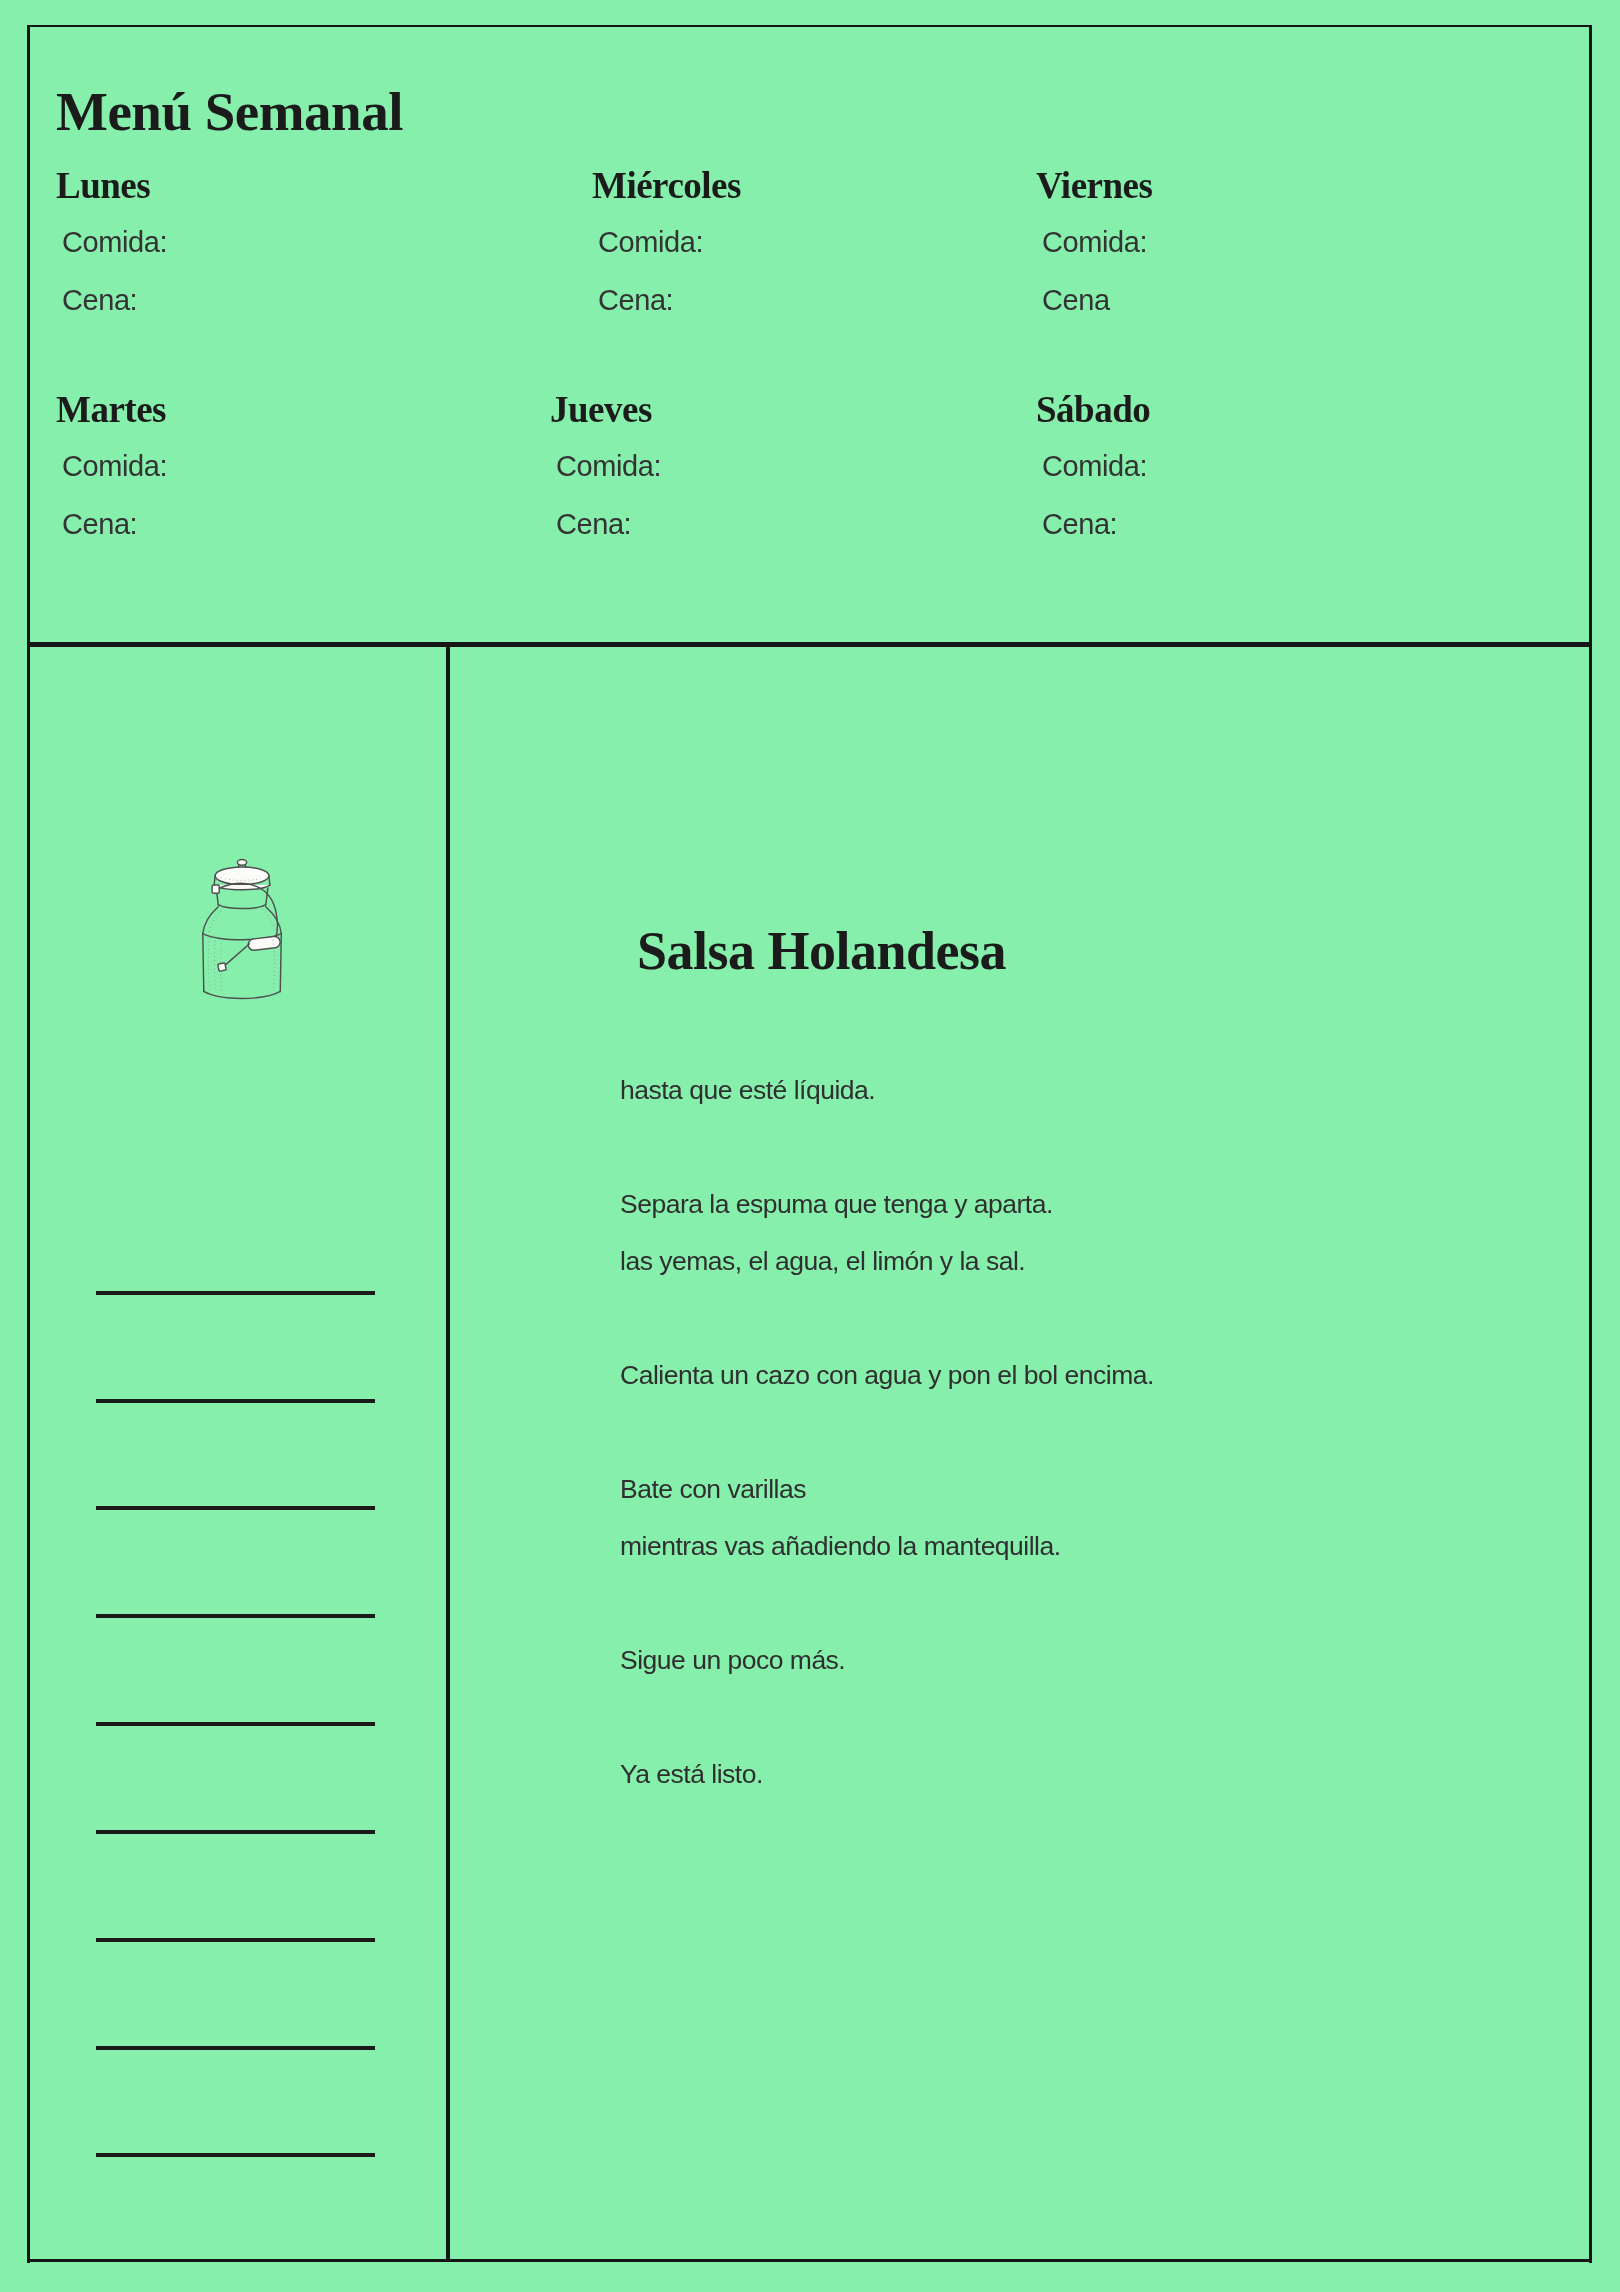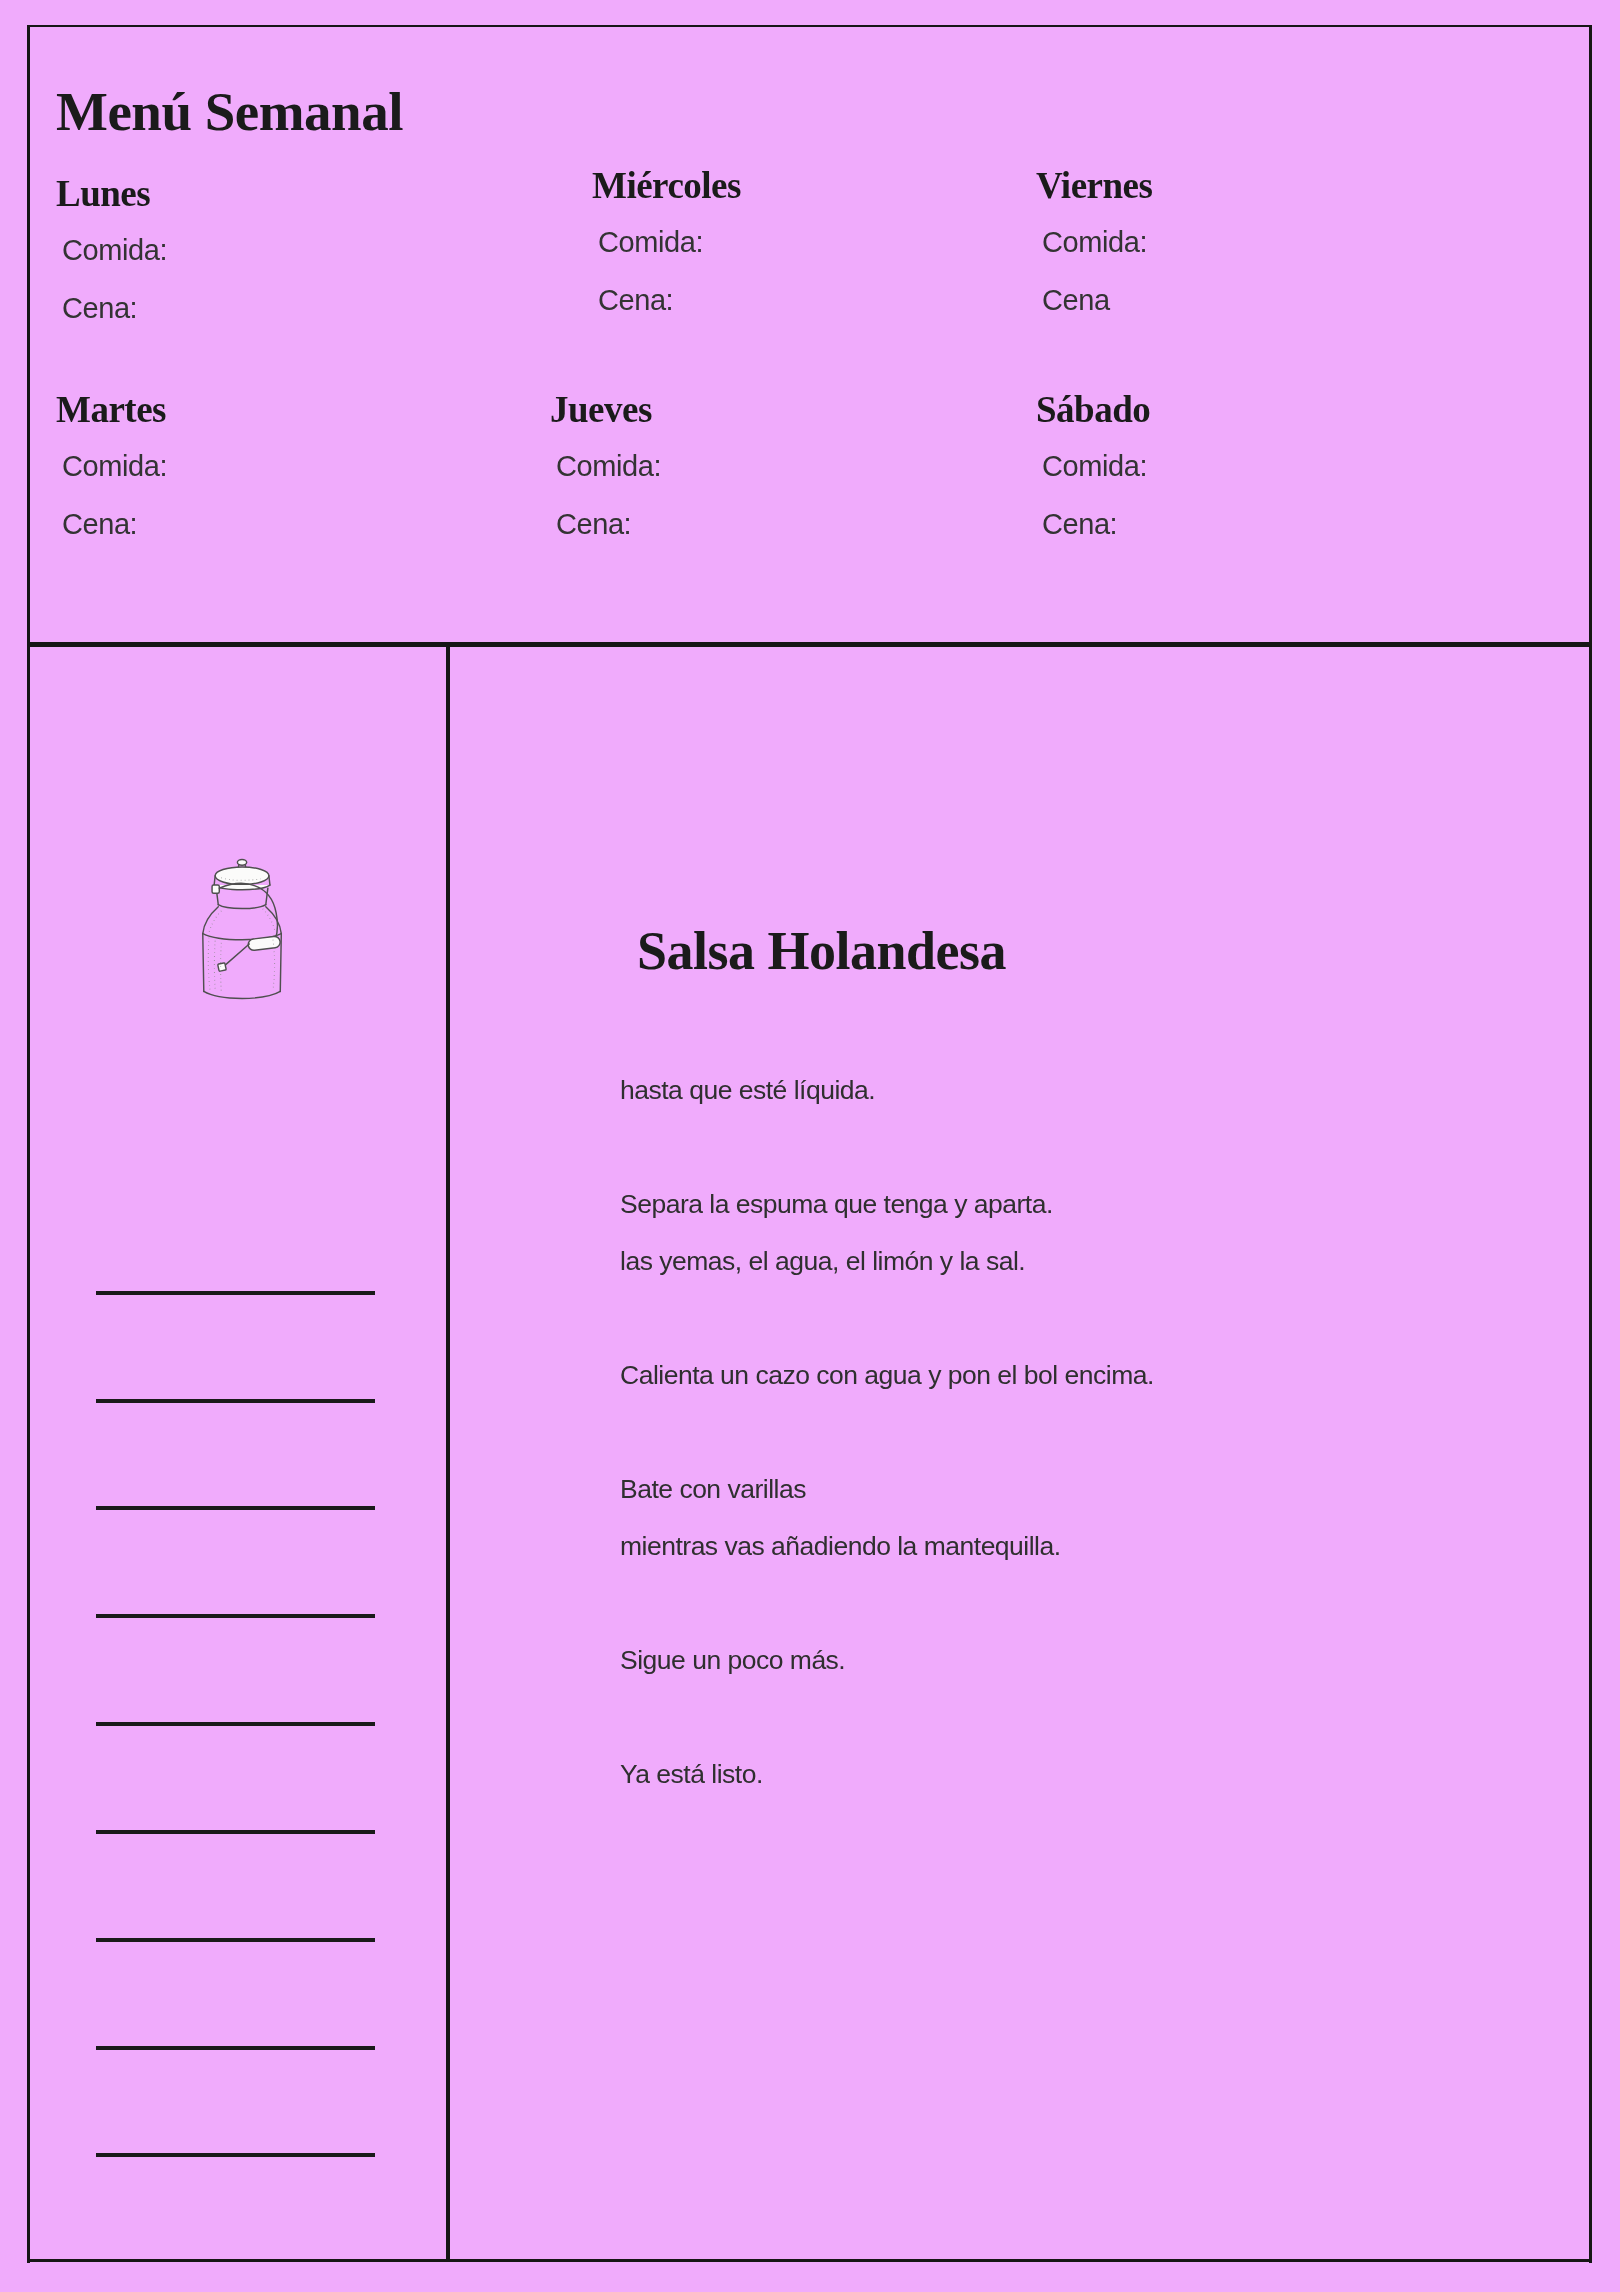--- a/index.html
+++ b/index.html
@@ -1,19 +1,19 @@
 <!DOCTYPE html>
 <html><head>
 <meta charset="utf-8">
 <style>
   html,body{margin:0;padding:0;background:#ffffff;}
   .page{
     position:relative;
     width:1620px;height:2293px;
-    background:#f0abfc;
+    background:#86efac;
     font-family:"Liberation Sans", sans-serif;
     overflow:hidden;
   }
   .bline{position:absolute;background:#161616;}
   .serif-title{
     position:absolute;
     font-family:"Liberation Serif","DejaVu Serif",serif;
     font-weight:700;color:#1b1b1b;line-height:1;white-space:nowrap;
     letter-spacing:-0.5px;
   }
@@ -55,21 +55,21 @@
   <div class="bline" style="left:27.4px;top:24.5px;width:2.9px;height:2238px;"></div>
   <div class="bline" style="left:1589px;top:24.5px;width:2.9px;height:2238px;"></div>
   <div class="bline" style="left:27.4px;top:2259px;width:1564px;height:2.9px;"></div>
 
   <div class="bline" style="left:27.4px;top:642px;width:1564px;height:4.9px;"></div>
   <div class="bline" style="left:446px;top:647px;width:3.9px;height:1612px;"></div>
 
   <section>
     <h1 class="serif-title" id="menu-title">Menú Semanal</h1>
 
-    <div class="day-block" style="left:56px;top:167px;margin-top:8px;">
+    <div class="day-block" style="left:56px;top:167px;">
       <div class="day-name">Lunes</div>
       <div class="meal-label lunch">Comida:</div>
       <div class="meal-label dinner">Cena:</div>
     </div>
 
     <div class="day-block" style="left:550px;top:167px;margin-left:42px;">
       <div class="day-name">Miércoles</div>
       <div class="meal-label lunch">Comida:</div>
       <div class="meal-label dinner">Cena:</div>
     </div>

